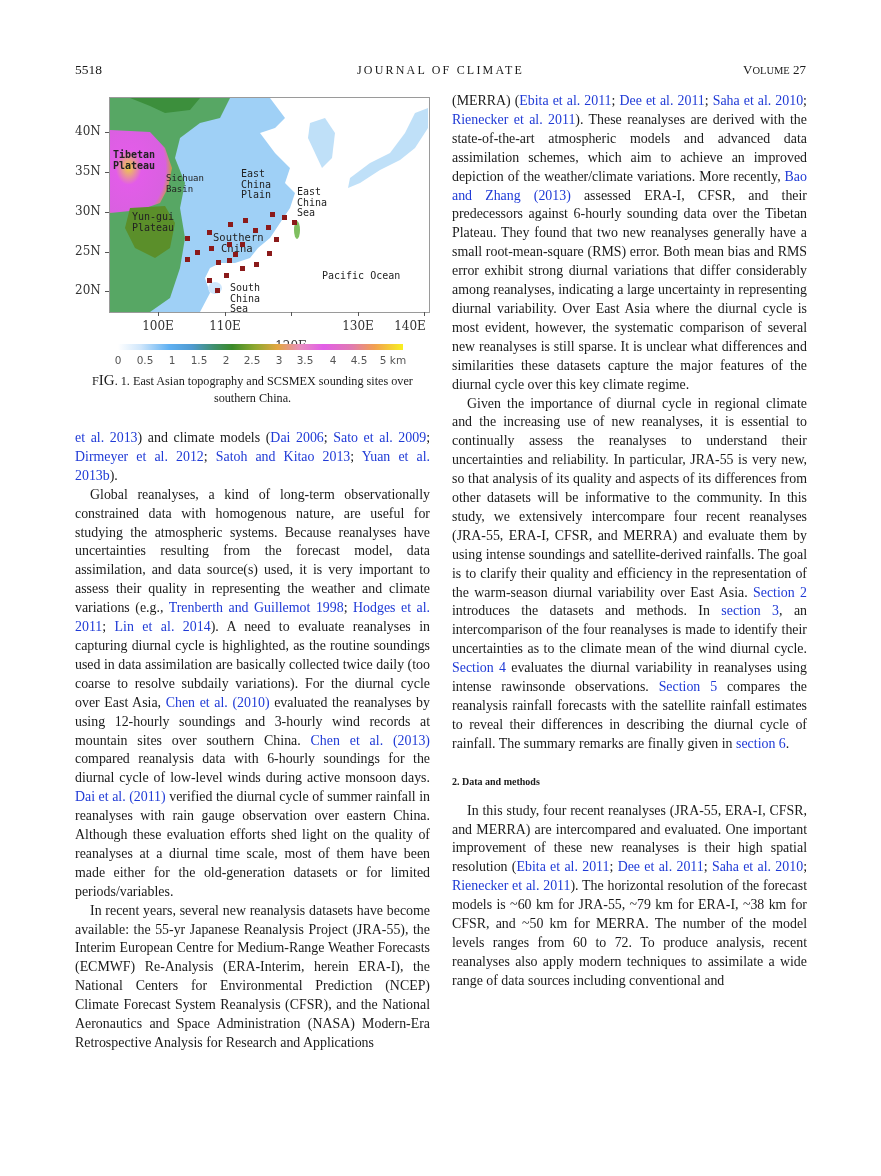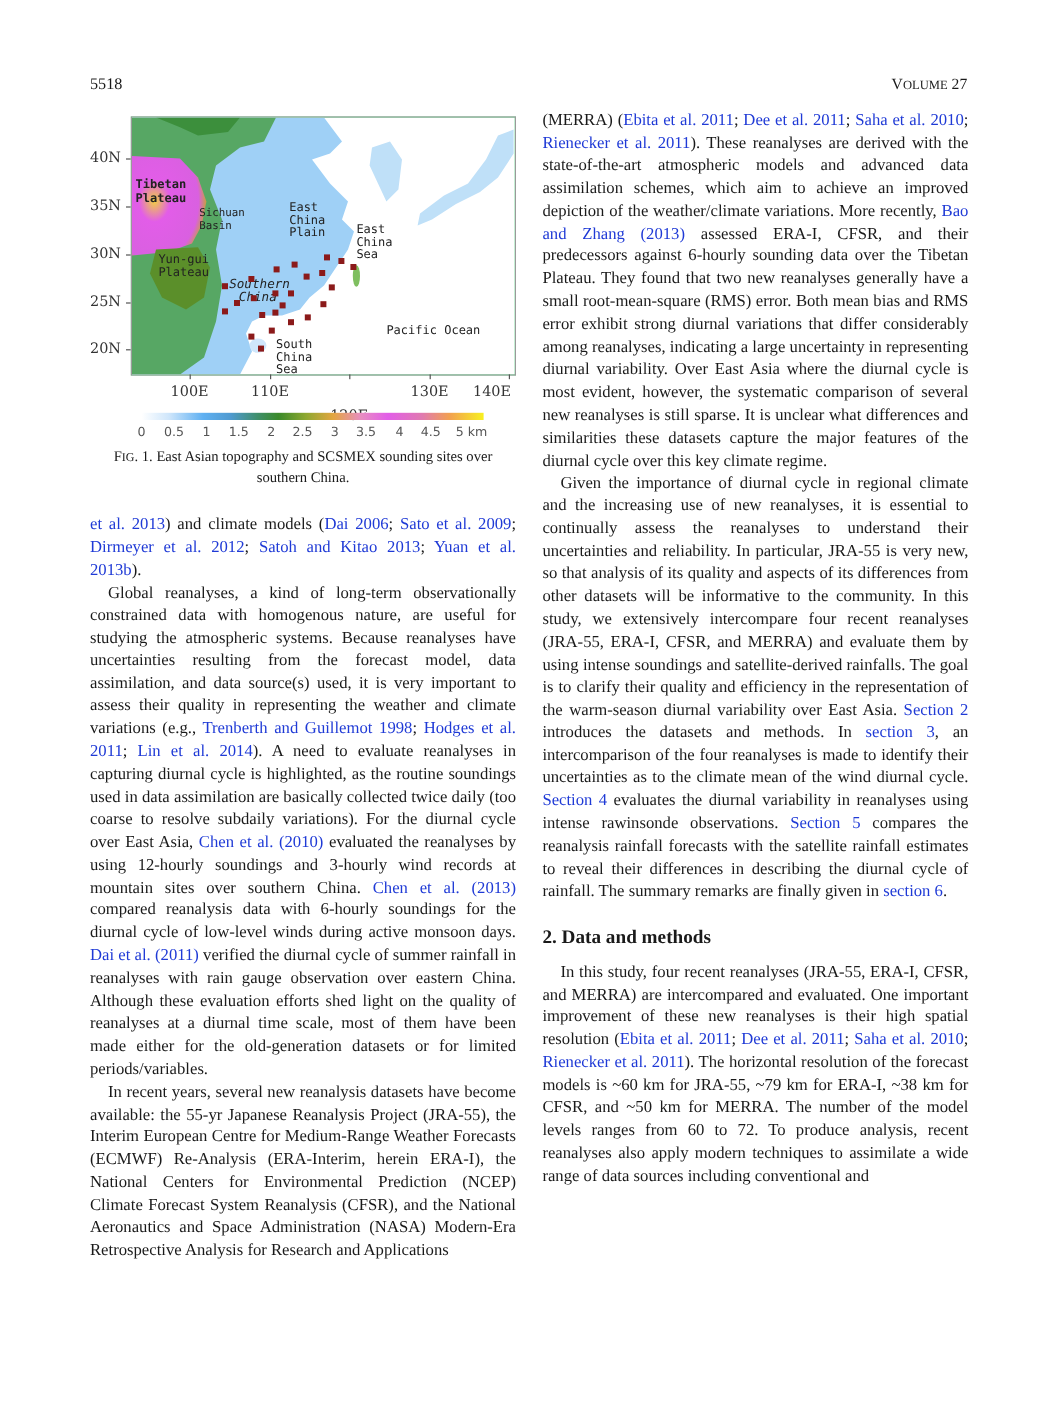--- a/index.html
+++ b/index.html
@@ -12,40 +12,41 @@
   .header .vol .sc { font-size: 10.5px; }
 
   .col { position: absolute; width: 355px; font-size: 13.9px; line-height: 18.9px; text-align: justify; }
   .col.left { left: 75px; }
   .col.right { left: 452px; top: 92px; }
   .col p { margin: 0; }
   .col p.ind { text-indent: 15px; }
   a, .link { color: #1f3ad6; text-decoration: none; }
 
   .figure { position: absolute; left: 75px; top: 92px; width: 355px; height: 290px; }
-  .map-frame { position: absolute; left: 34px; top: 5px; width: 319px; height: 214px; border: 1px solid #9a9a9a; overflow: hidden; background: #86efac; }
+  .map-frame { position: absolute; left: 34px; top: 5px; width: 319px; height: 214px; border: 1px solid #9a9a9a; overflow: hidden; background: #fef9c3; }
   .lat-label { position: absolute; left: 0; font-family: "DejaVu Serif", serif; font-size: 12px; color: #333; }
   .lon-label { position: absolute; top: 227px; font-family: "DejaVu Serif", serif; font-size: 12px; color: #333; transform: translateX(-50%); }
   .tick-y { position: absolute; left: 30px; width: 4px; height: 1px; background: #555; }
   .tick-x { position: absolute; top: 220px; width: 1px; height: 4px; background: #555; }
   .map-text { position: absolute; font-family: "DejaVu Sans Mono", monospace; font-size: 10px; line-height: 10.5px; color: #222; }
   .station { position: absolute; width: 5px; height: 5px; background: #8b1a1a; }
   .colorbar { position: absolute; left: 43px; top: 252px; width: 285px; height: 6px;
      background: linear-gradient(to right, #ffffff 0%, #cfe6fb 8%, #5fb0f2 18%, #4f9ad0 26%, #3f8f6a 34%, #3a8a2a 40%, #8ea830 48%, #e3a640 56%, #e88ec0 64%, #e25de8 72%, #e07ab0 82%, #f2a050 90%, #f8f020 100%); }
   .cb-label { position: absolute; top: 262px; font-family: "DejaVu Sans", sans-serif; font-size: 10.5px; color: #555; transform: translateX(-50%); }
   .caption { position: absolute; left: 0; top: 372px; width: 355px; font-size: 12.2px; line-height: 17px; text-align: center; }
-  .caption .sc { font-size: 10px; }
+  .caption .sc { font-size: 15px; }
 
-  .section-heading { font-family: "Liberation Serif", serif; font-weight: bold; font-size: 16px; margin: 19px 0 10px 0 !important; }
+  .section-heading { font-family: "Liberation Serif", serif; font-weight: bold; font-size: 10px; margin: 19px 0 10px 0 !important; }
 </style>
 </head>
 <body>
 
 <div class="header">
   <span class="pn">5518</span>
+  <span class="jt">JOURNAL OF CLIMATE</span>
   <span class="vol"><span>V</span><span class="sc">OLUME</span> <span>27</span></span>
 </div>
 
 <div class="figure">
   <div class="lat-label" style="top:32px;">40N</div>
   <div class="lat-label" style="top:72px;">35N</div>
   <div class="lat-label" style="top:112px;">30N</div>
   <div class="lat-label" style="top:152px;">25N</div>
   <div class="lat-label" style="top:191px;">20N</div>
   <div class="tick-y" style="top:40px;"></div>
@@ -100,21 +101,21 @@
     <div class="map-text" style="left:131px; top:71px;">
       <div>East</div>
       <div>China</div>
       <div>Plain</div>
     </div>
     <div class="map-text" style="left:187px; top:89px;">
       <div>East</div>
       <div>China</div>
       <div>Sea</div>
     </div>
-    <div class="map-text" style="left:81px; top:134px; font-size:10.5px;font-style:italic;">
+    <div class="map-text" style="left:103px; top:134px; font-size:10.5px;">
       <div>Southern</div>
       <div style="padding-left:8px;">China</div>
     </div>
     <div class="map-text" style="left:120px; top:185px;">
       <div>South</div>
       <div>China</div>
       <div>Sea</div>
     </div>
     <div class="map-text" style="left:212px; top:173px;">Pacific Ocean</div>
 

